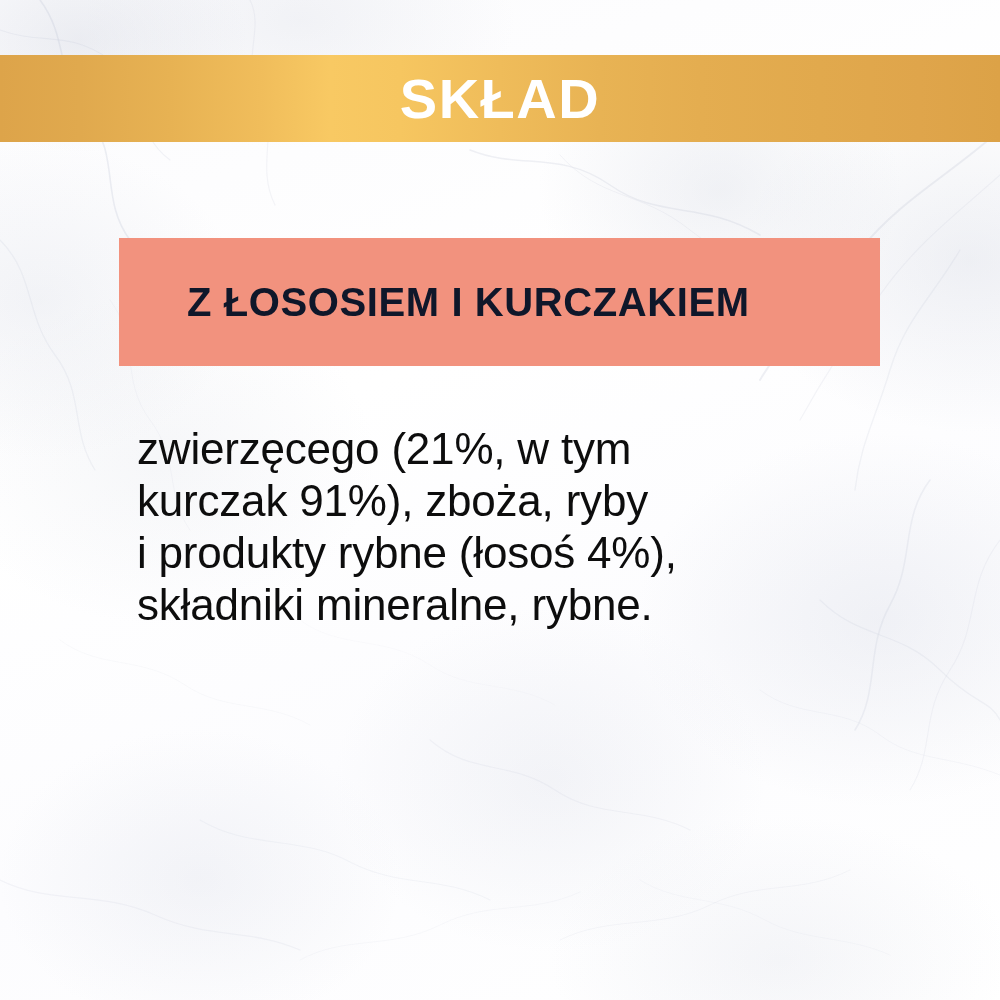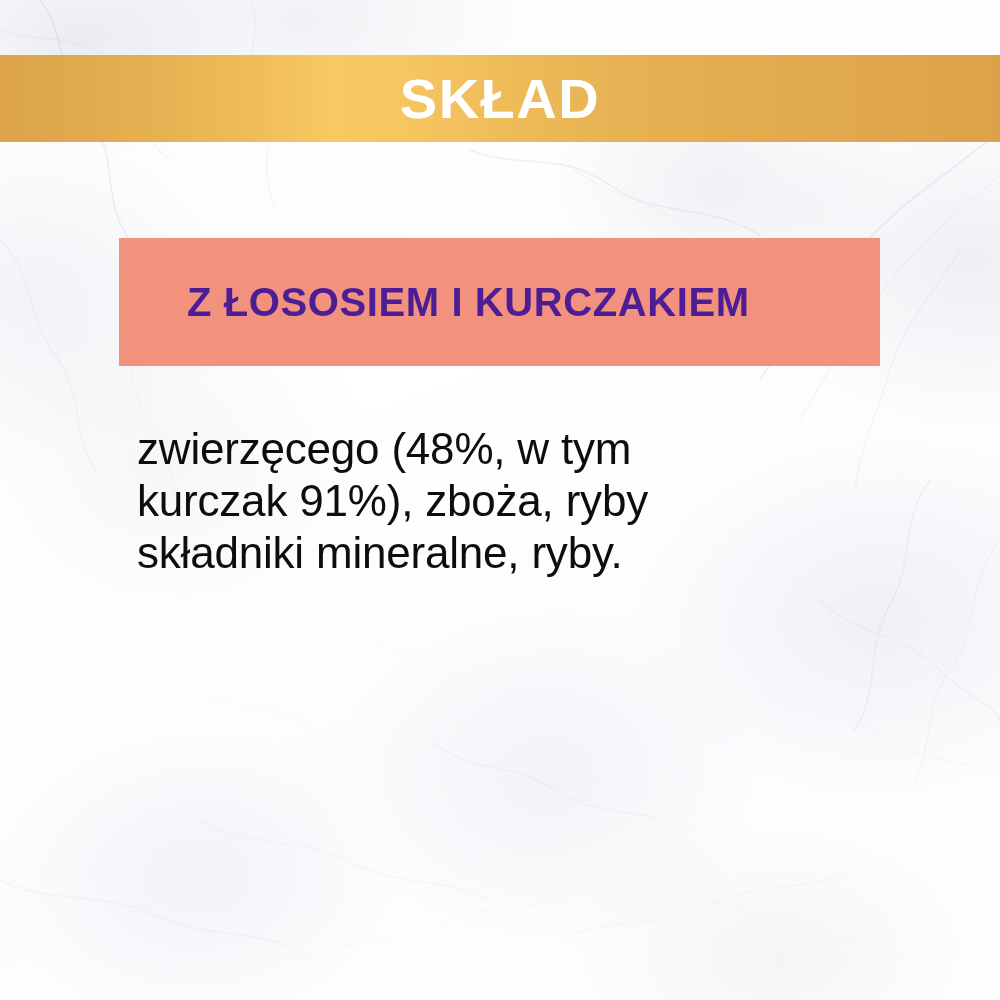--- a/index.html
+++ b/index.html
@@ -86,21 +86,21 @@
     position: absolute;
     left: 119px;
     top: 238px;
     width: 761px;
     height: 128px;
     background: #f2927e;
     display: flex;
     align-items: center;
   }
   .coral-band-title {
-    color: #4c1d95;
+    color: #0f172a;
     font-size: 40px;
     font-weight: bold;
     letter-spacing: 0.6px;
     line-height: 1;
     white-space: nowrap;
     padding-left: 68px;
   }
 
   
   .ingredients {
@@ -153,18 +153,19 @@
 
   <div class="gold-banner">
     <span class="gold-banner-title">SKŁAD</span>
   </div>
 
   <div class="coral-band">
     <span class="coral-band-title">Z ŁOSOSIEM I KURCZAKIEM</span>
   </div>
 
   <div class="ingredients">
-    <div class="ingredients-line">zwierzęcego (48%, w tym</div>
+    <div class="ingredients-line">zwierzęcego (21%, w tym</div>
     <div class="ingredients-line">kurczak 91%), zboża, ryby</div>
-    <div class="ingredients-line">składniki mineralne, ryby.</div>
+    <div class="ingredients-line">i produkty rybne (łosoś 4%),</div>
+    <div class="ingredients-line">składniki mineralne, rybne.</div>
   </div>
 
 </div>
 
 </body></html>

